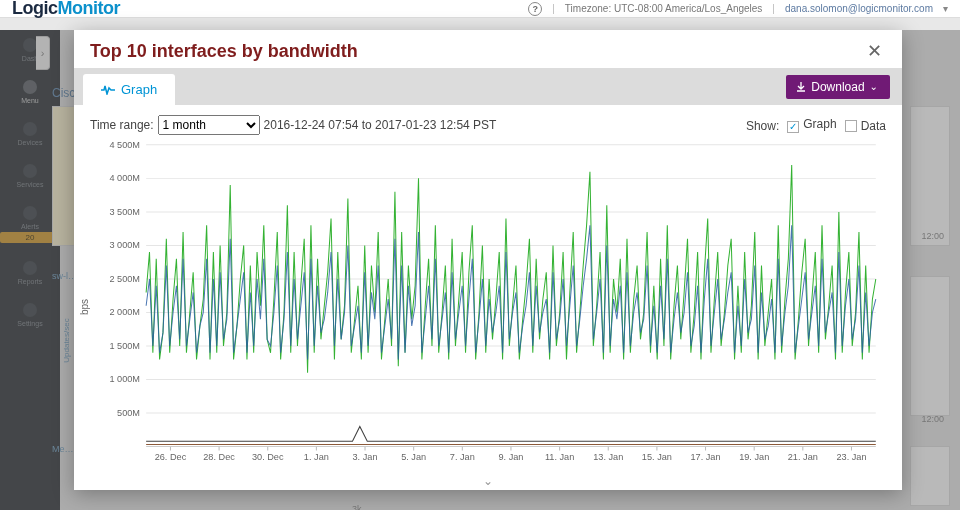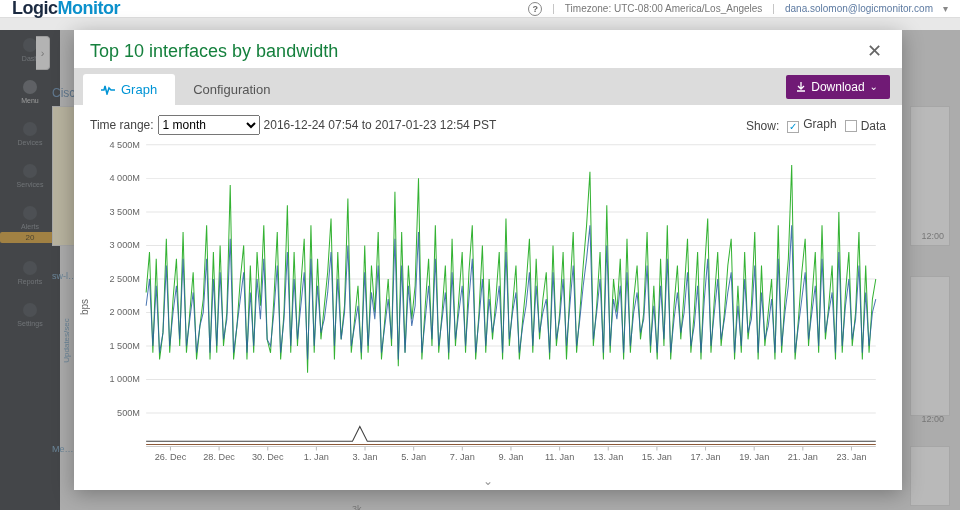--- a/index.html
+++ b/index.html
@@ -19,21 +19,21 @@
   .sidenav .item.active .dot{ background:#5a6068;}
   .sidenav .badge { background:#d99a1c; color:#3a2a00; font-size:8px; padding:1px 4px; border-radius:2px; margin-top:2px;}
   .left-handle { position:absolute; left:36px; top:36px; width:14px; height:34px; background:#f5f5f5; border:1px solid #ccc; border-left:none; border-radius:0 4px 4px 0; display:flex;align-items:center;justify-content:center;font-size:11px;color:#888;}
   .bg-cards { position:absolute; left:52px; right:10px; top:76px; bottom:0; }
   .bg-card { position:absolute; background:#fff; border:1px solid #ddd; }
   
   .dim { position:absolute; inset:0; top:30px; background:rgba(100,100,100,0.45);}
   
   .modal { position:absolute; left:74px; right:58px; top:30px; bottom:20px; background:#fff; box-shadow:0 4px 20px rgba(0,0,0,0.3); display:flex; flex-direction:column;}
   .m-head { padding:10px 16px 6px; display:flex; align-items:center;}
-  .m-title { font-size:18px; font-weight:400; color:#15803d;}
+  .m-title { font-size:18px; font-weight:700; color:#7f1d1d;}
   .m-close { margin-left:auto; font-size:18px; color:#666; cursor:pointer; padding:0 4px;}
   .m-tabs { display:flex; align-items:center; background:#dcdcdc; padding-left:9px; padding-top:6px; padding-right:12px;}
   .m-tab { padding:8px 18px; font-size:13px; color:#555; display:flex; align-items:center; gap:6px;}
   .m-tab.active { background:#fff; color:#0094d5; border-radius:3px 3px 0 0;}
   .m-tab.active svg { display:inline;}
   .dlbtn { margin-left:auto; margin-bottom:6px; background:#701a75; color:#fff; font-size:12px; padding:5px 12px 5px 10px; border-radius:2px; display:flex; align-items:center; gap:5px; cursor:pointer;}
   .dlbtn .chev { font-size:10px;}
   .controls { display:flex; align-items:center; padding:10px 16px 4px; font-size:12px; color:#444; gap:4px;}
   .controls select { font-size:12px; padding:1px 0; width:102px;}
   .controls .show { margin-left:auto; display:flex; align-items:flex-end; gap:8px;}
@@ -99,23 +99,20 @@
   <div class="m-head">
     <div class="m-title">Top 10 interfaces by bandwidth</div>
     <div class="m-close">✕</div>
   </div>
   <div class="m-tabs">
     <div class="m-tab active">
       <svg width="14" height="10" viewBox="0 0 14 10">
           <polyline points="0,5 3,5 4,1 6,9 8,3 10,5 14,5" fill="none" stroke="#0094d5" stroke-width="1.5"></polyline>
         </svg>
       <span>Graph</span>
-    </div>
-    <div class="m-tab">
-      <span>Configuration</span>
     </div>
     <div class="dlbtn">
       <svg width="10" height="10" viewBox="0 0 10 10">
           <path d="M5 0 L5 6 M2 4 L5 7 L8 4 M1 9 L9 9" stroke="#fff" stroke-width="1.3" fill="none"></path>
         </svg>
       <span>Download</span>
       <span class="chev">⌄</span>
     </div>
   </div>
   <div class="controls">

